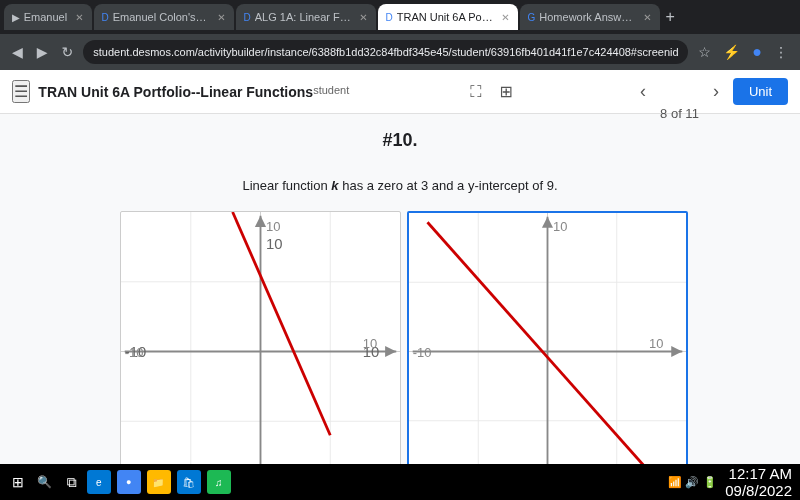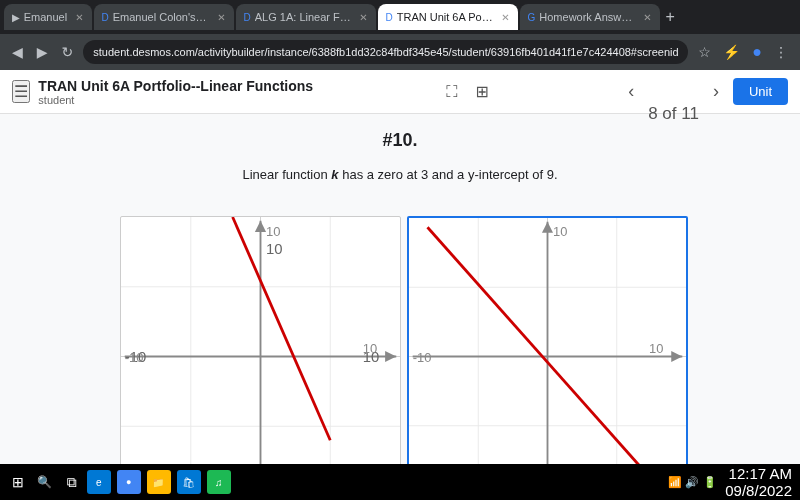--- a/index.html
+++ b/index.html
@@ -43,53 +43,53 @@
     .toolbar-icon { color: #bdc1c6; font-size: 14px; padding: 4px; cursor: pointer; }
 
     
     .app-header {
       background: #fff; border-bottom: 1px solid #e0e0e0;
       display: flex; align-items: center; height: 44px;
       padding: 0 12px; justify-content: space-between;
     }
     .app-header-left { display: flex; align-items: center; gap: 8px; }
     .hamburger { font-size: 16px; cursor: pointer; color: #555; }
-    .app-title-block { display: flex; flex-direction: column; }
+    .app-title-block { display: flex; flex-direction: row; }
     .app-title { font-size: 14px; font-weight: bold; color: #202124; }
     .app-subtitle { font-size: 11px; color: #666; }
     .app-header-center { display: flex; gap: 10px; }
     .header-icon-btn {
       background: none; border: none; cursor: pointer;
       font-size: 16px; color: #555; padding: 4px;
     }
     .app-header-right { display: flex; align-items: center; gap: 8px; }
     .nav-arrow {
       background: none; border: none; cursor: pointer;
       font-size: 18px; color: #555; padding: 2px 6px;
     }
-    .page-info { font-size: 17px; color: #555; margin-top: 44px; }
+    .page-info { font-size: 13px; color: #555; margin-top: 44px; }
     .next-btn {
       background: #1a73e8; color: #fff; border: none;
       padding: 6px 16px; border-radius: 4px; font-size: 13px;
       cursor: pointer; font-weight: 500;
     }
 
     
     .main-content {
       background: #f8f9fa; padding: 16px 20px;
       height: calc(500px - 34px - 36px - 44px - 36px);
       overflow-y: auto;
     }
     .question-number {
       text-align: center; font-size: 18px; font-weight: bold;
-      color: #202124; margin-bottom: 14px;
+      color: #202124; margin-bottom: 25px;
     }
     .question-text {
       text-align: center; font-size: 13px; color: #202124;
-      margin-bottom: 30px; line-height: 1.6;
+      margin-bottom: 14px; line-height: 1.6;
     }
     .question-text em { font-style: italic; font-weight: 600; }
 
     
     .graphs-grid {
       display: grid; grid-template-columns: 1fr 1fr;
       gap: 6px; max-width: 560px; margin: 0 auto;
     }
     .graph-container {
       background: #fff; border: 1px solid #ccc;

